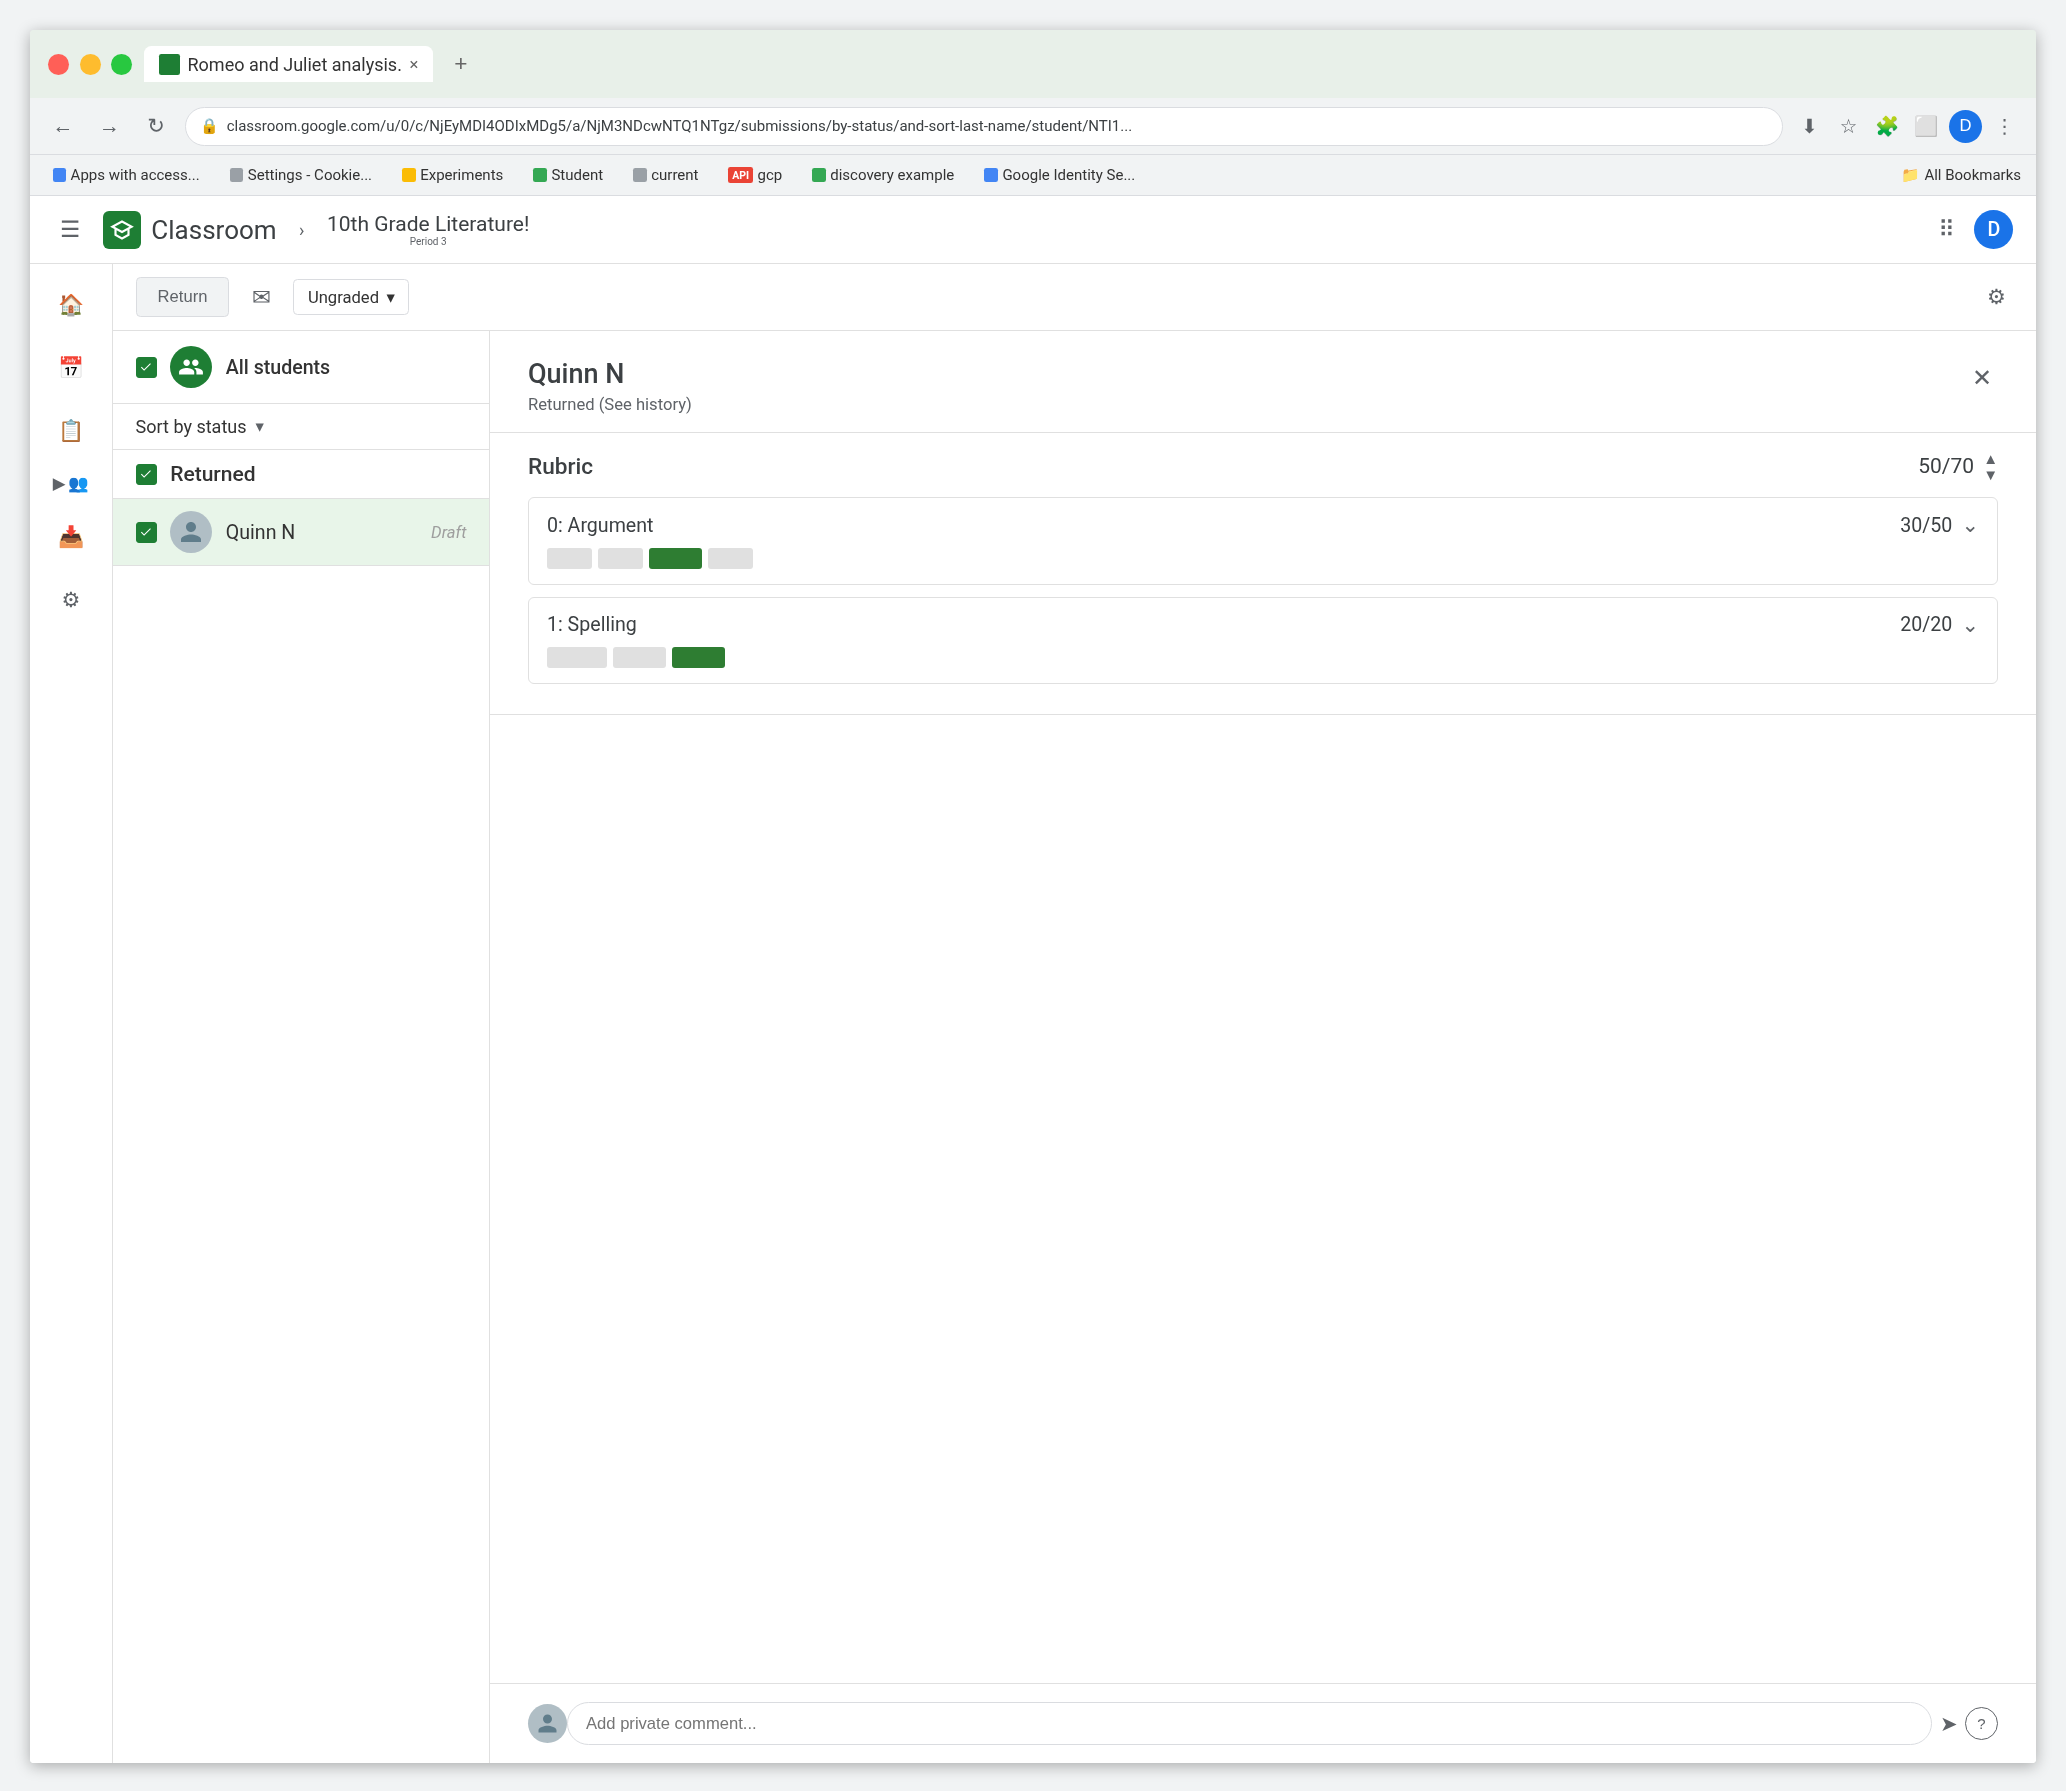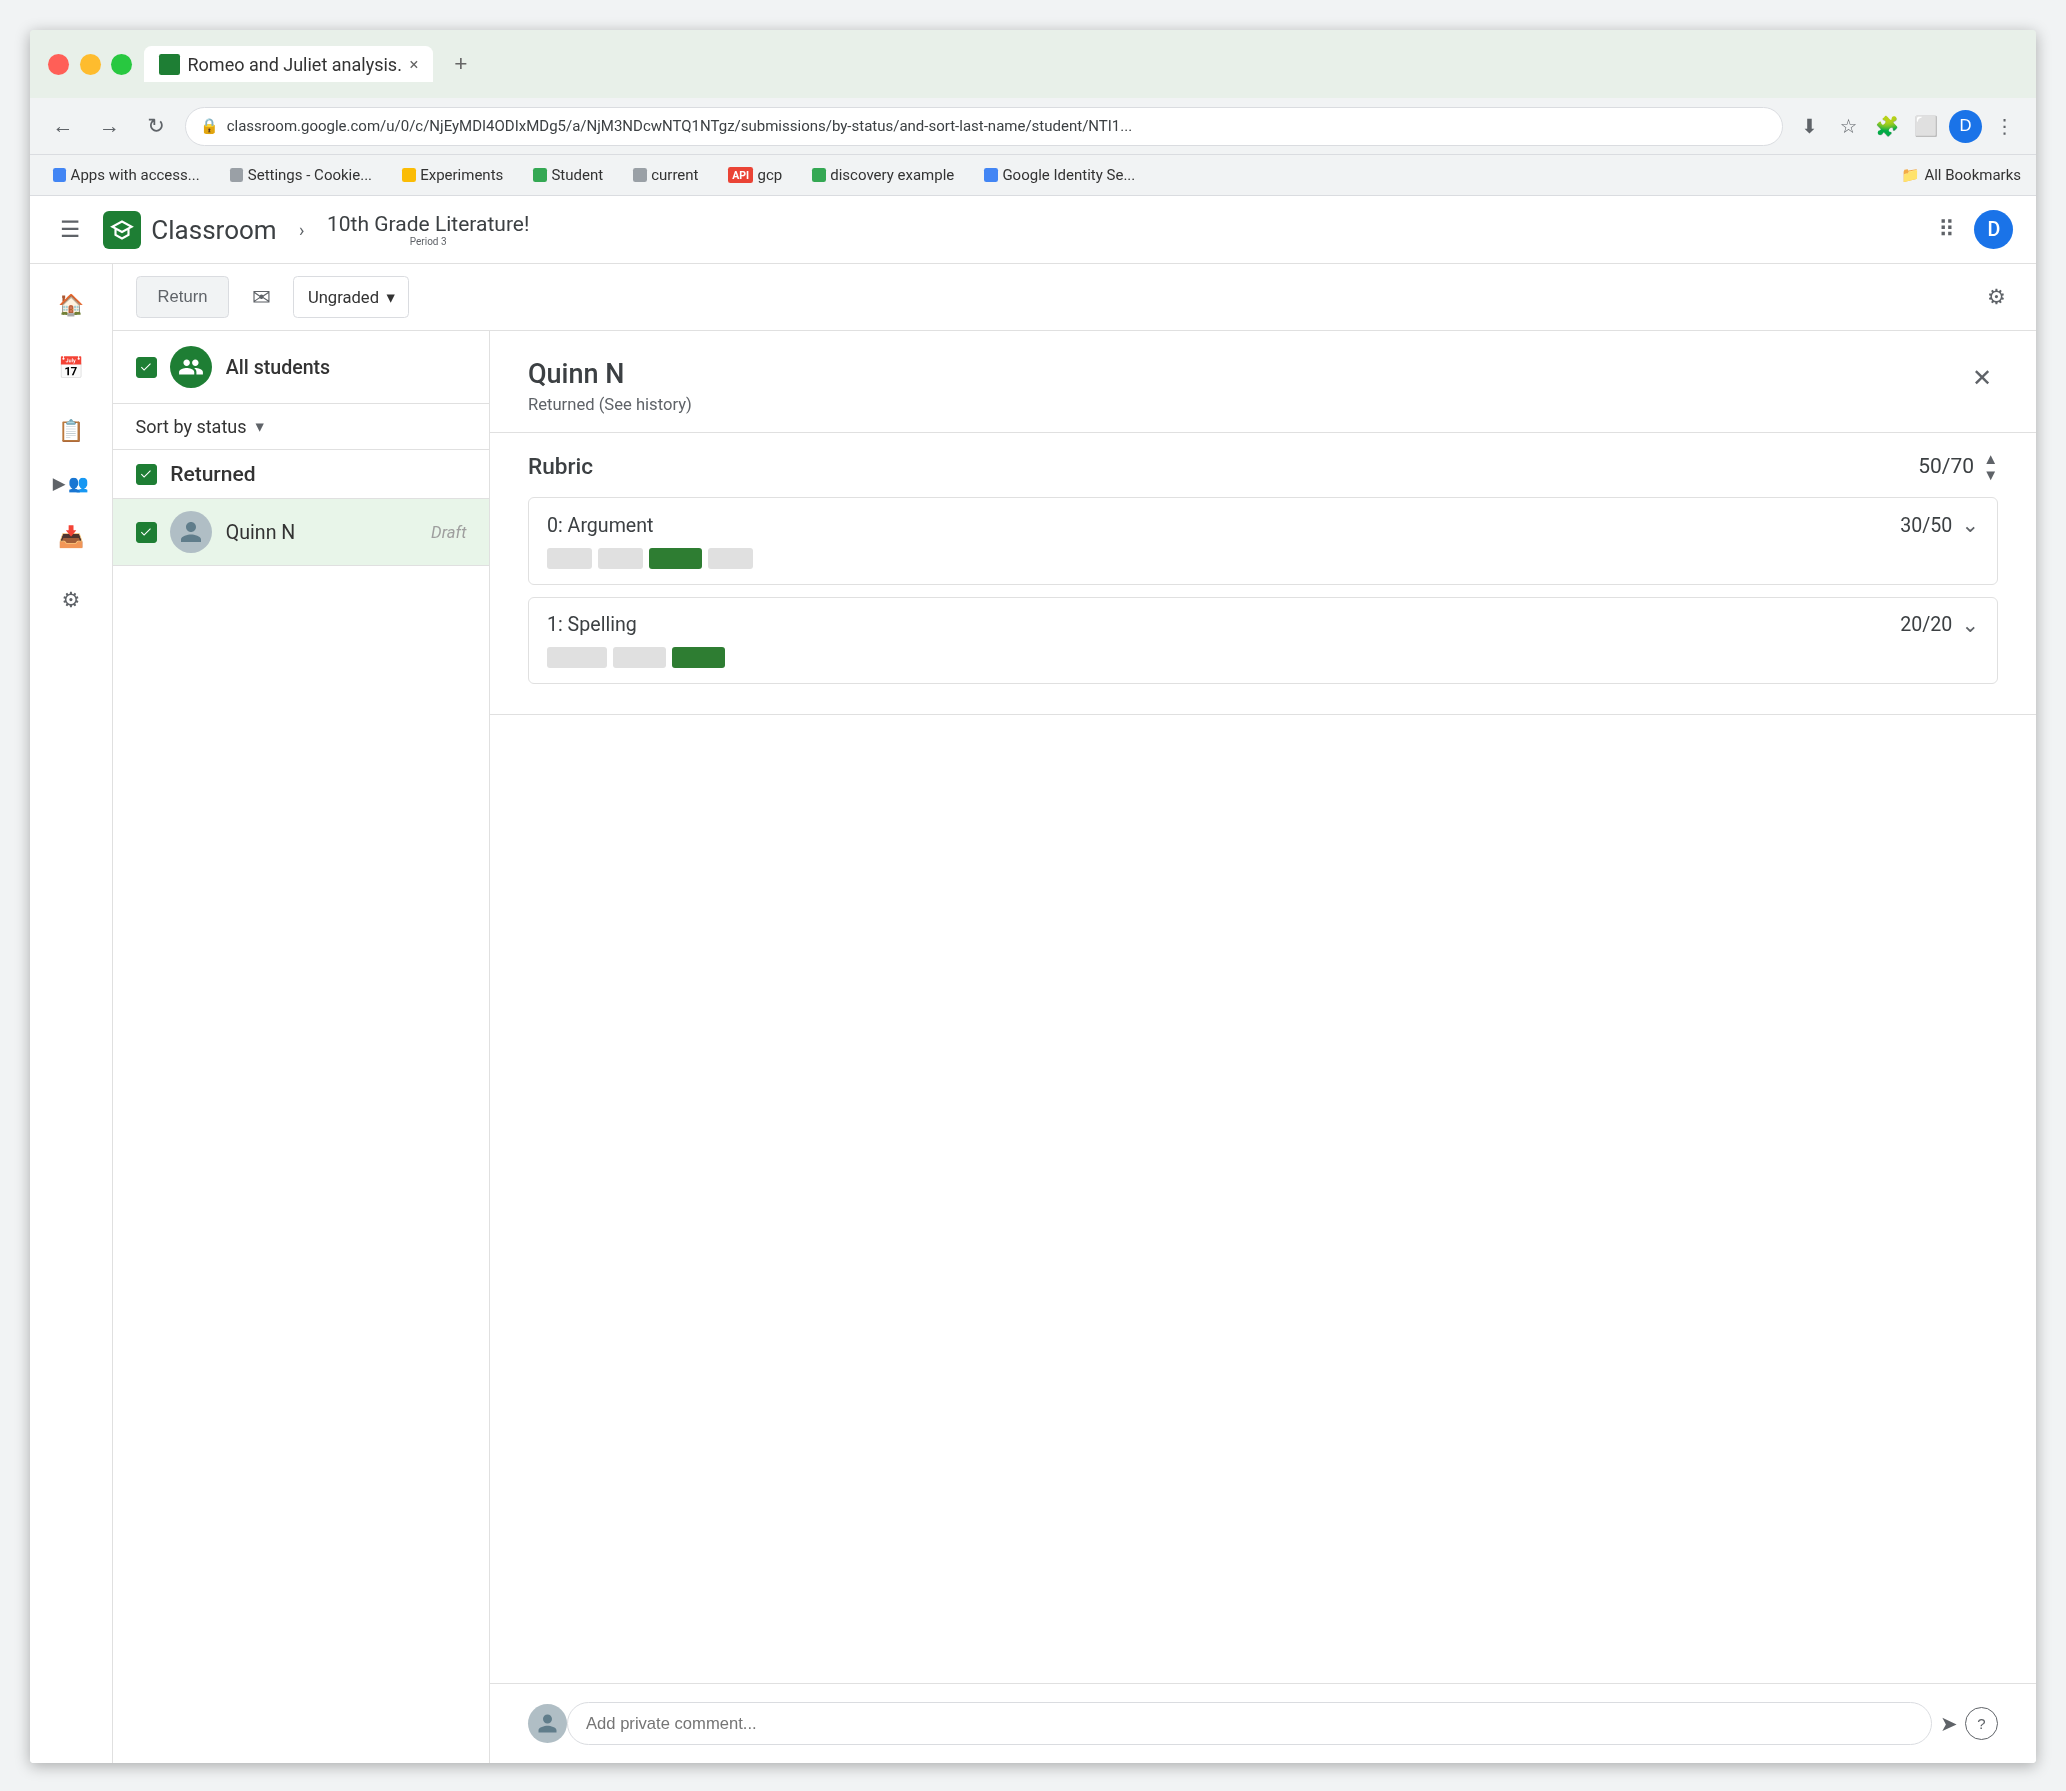--- a/index.html
+++ b/index.html
@@ -64,21 +64,21 @@
     .sidebar-icon-btn { background: none; border: none; font-size: 21px; color: #5f6368; cursor: pointer; padding: 10.5px; border-radius: 50%; width: 51px; height: 51px; display: flex; align-items: center; justify-content: center; }
     .sidebar-expand { font-size: 16.6px; color: #5f6368; cursor: pointer; display: flex; align-items: center; gap: 3px; padding: 6px; }
 
     
     .main-content { flex: 1; display: flex; flex-direction: column; overflow: hidden; }
 
     .tabs-bar { display: flex; padding: 0 22.6px; border-bottom: 0.8px solid #e0e0e0; height: 54px; align-items: flex-end; }
     .tab-item { padding: 12px 18px; font-size: 18px; color: #5f6368; cursor: pointer; border-bottom: 2.3px solid transparent; }
     .tab-item.active { color: #1e7e34; border-bottom: 2.3px solid #1e7e34; font-weight: 500; }
 
-    .toolbar-row { display: flex; padding: 12px 22.6px; gap: 15px; border-bottom: 0.8px solid #e0e0e0; min-height: 60px; }
+    .toolbar-row { display: flex; align-items: center; padding: 12px 22.6px; gap: 15px; border-bottom: 0.8px solid #e0e0e0; min-height: 60px; }
     .return-btn { background: #f1f3f4; border: 0.8px solid #dadce0; border-radius: 4.5px; padding: 9px 21px; font-size: 16.6px; color: #5f6368; cursor: pointer; }
     .mail-btn { background: none; border: none; font-size: 22.6px; color: #5f6368; cursor: pointer; padding: 7.5px; border-radius: 50%; }
     .grade-dropdown { display: flex; align-items: center; gap: 7.5px; background: white; border: 0.8px solid #dadce0; border-radius: 4.5px; padding: 7.5px 13.6px; font-size: 16.6px; color: #333; cursor: pointer; }
     .settings-btn { margin-left: auto; background: none; border: none; font-size: 21px; color: #5f6368; cursor: pointer; padding: 7.5px; border-radius: 50%; }
 
     
     .student-rubric-area { display: flex; flex: 1; overflow: hidden; }
 
     
     .student-list { width: 377px; background: white; border-right: 0.8px solid #e0e0e0; display: flex; flex-direction: column; overflow-y: auto; }

